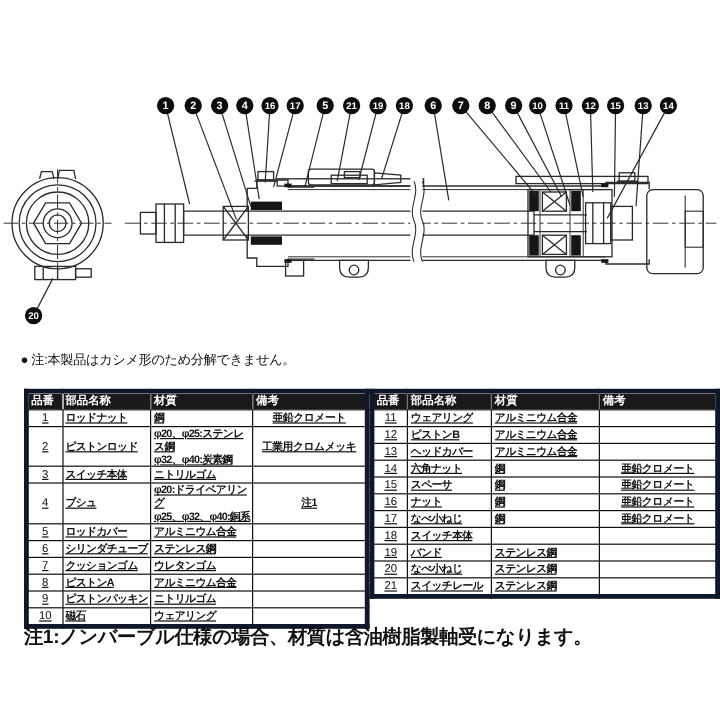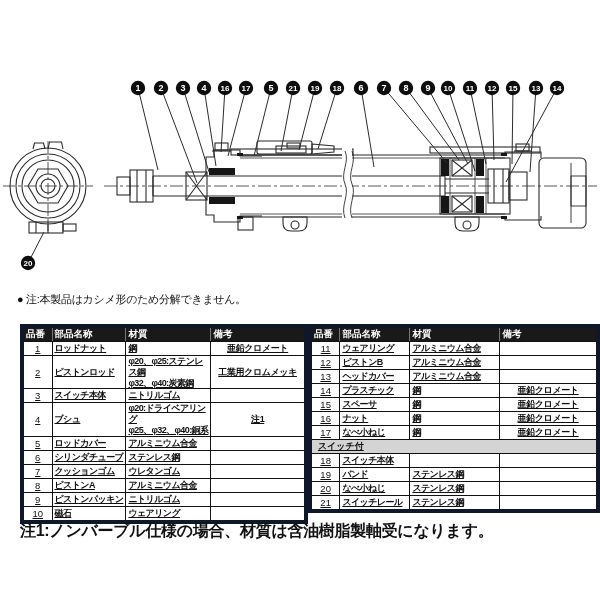--- a/index.html
+++ b/index.html
@@ -363,21 +363,21 @@
           <td class="remarks"></td>
         </tr>
         <tr class="row">
           <td class="no">13</td>
           <td class="name">ヘッドカバー</td>
           <td class="material">アルミニウム合金</td>
           <td class="remarks"></td>
         </tr>
         <tr class="row">
           <td class="no">14</td>
-          <td class="name">プラスチック</td>
+          <td class="name">六角ナット</td>
           <td class="material">鋼</td>
           <td class="remarks">亜鉛クロメート</td>
         </tr>
         <tr class="row">
           <td class="no">15</td>
           <td class="name">スペーサ</td>
           <td class="material">鋼</td>
           <td class="remarks">亜鉛クロメート</td>
         </tr>
         <tr class="row">
@@ -385,23 +385,20 @@
           <td class="name">ナット</td>
           <td class="material">鋼</td>
           <td class="remarks">亜鉛クロメート</td>
         </tr>
         <tr class="row">
           <td class="no">17</td>
           <td class="name">なべ小ねじ</td>
           <td class="material">鋼</td>
           <td class="remarks">亜鉛クロメート</td>
         </tr>
-        <tr class="section">
-          <td colspan="4">スイッチ付</td>
-        </tr>
         <tr class="row">
           <td class="no">18</td>
           <td class="name">スイッチ本体</td>
           <td class="material"></td>
           <td class="remarks"></td>
         </tr>
         <tr class="row">
           <td class="no">19</td>
           <td class="name">バンド</td>
           <td class="material">ステンレス鋼</td>

